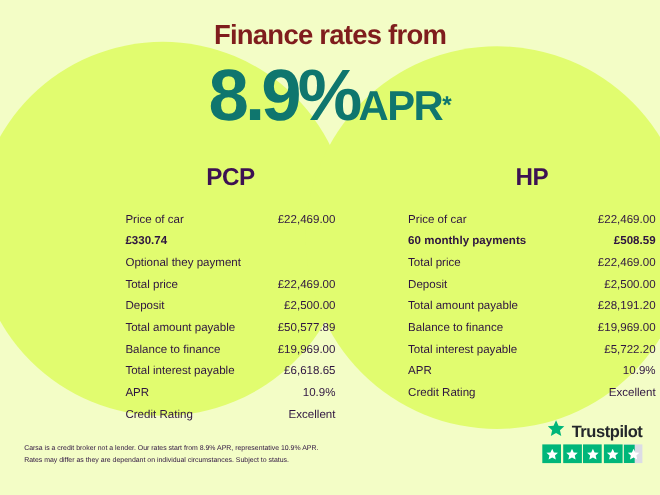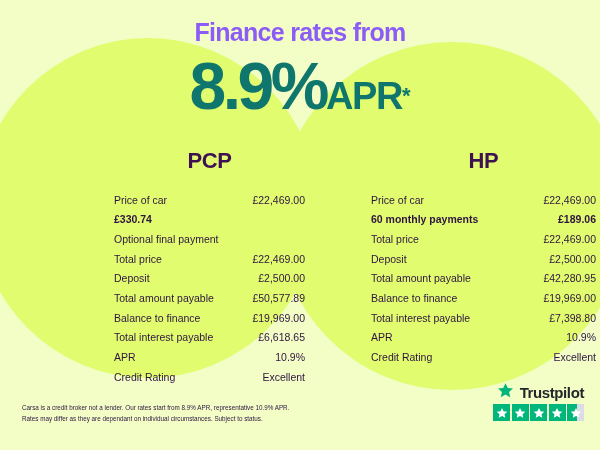--- a/index.html
+++ b/index.html
@@ -48,21 +48,21 @@
   
   .headline {
     position: absolute;
     top: 18px;
     left: 0;
     width: 600px;
     text-align: center;
     font-size: 25px;
     font-weight: bold;
     letter-spacing: -0.7px;
-    color: #8b5cf6;
+    color: #7f1d1d;
   }
   .rate-line {
     position: absolute;
     top: 48px;
     left: 0;
     width: 600px;
     text-align: center;
     color: #0f766e;
     white-space: nowrap;
   }
@@ -200,21 +200,21 @@
         <div class="col-title">PCP</div>
         <div>
           <div class="row">
             <span class="row-label">Price of car</span>
             <span class="row-value">£22,469.00</span>
           </div>
           <div class="row bold">
             <span class="row-value">£330.74</span>
           </div>
           <div class="row">
-            <span class="row-label">Optional final payment</span>
+            <span class="row-label">Optional they payment</span>
             <span class="row-value"></span>
           </div>
           <div class="row">
             <span class="row-label">Total price</span>
             <span class="row-value">£22,469.00</span>
           </div>
           <div class="row">
             <span class="row-label">Deposit</span>
             <span class="row-value">£2,500.00</span>
           </div>
@@ -243,41 +243,41 @@
 
       <div class="col col-hp">
         <div class="col-title">HP</div>
         <div>
           <div class="row">
             <span class="row-label">Price of car</span>
             <span class="row-value">£22,469.00</span>
           </div>
           <div class="row bold">
             <span class="row-label">60 monthly payments</span>
-            <span class="row-value">£189.06</span>
+            <span class="row-value">£508.59</span>
           </div>
           <div class="row">
             <span class="row-label">Total price</span>
             <span class="row-value">£22,469.00</span>
           </div>
           <div class="row">
             <span class="row-label">Deposit</span>
             <span class="row-value">£2,500.00</span>
           </div>
           <div class="row">
             <span class="row-label">Total amount payable</span>
-            <span class="row-value">£42,280.95</span>
+            <span class="row-value">£28,191.20</span>
           </div>
           <div class="row">
             <span class="row-label">Balance to finance</span>
             <span class="row-value">£19,969.00</span>
           </div>
           <div class="row">
             <span class="row-label">Total interest payable</span>
-            <span class="row-value">£7,398.80</span>
+            <span class="row-value">£5,722.20</span>
           </div>
           <div class="row">
             <span class="row-label">APR</span>
             <span class="row-value">10.9%</span>
           </div>
           <div class="row">
             <span class="row-label">Credit Rating</span>
             <span class="row-value">Excellent</span>
           </div>
         </div>

